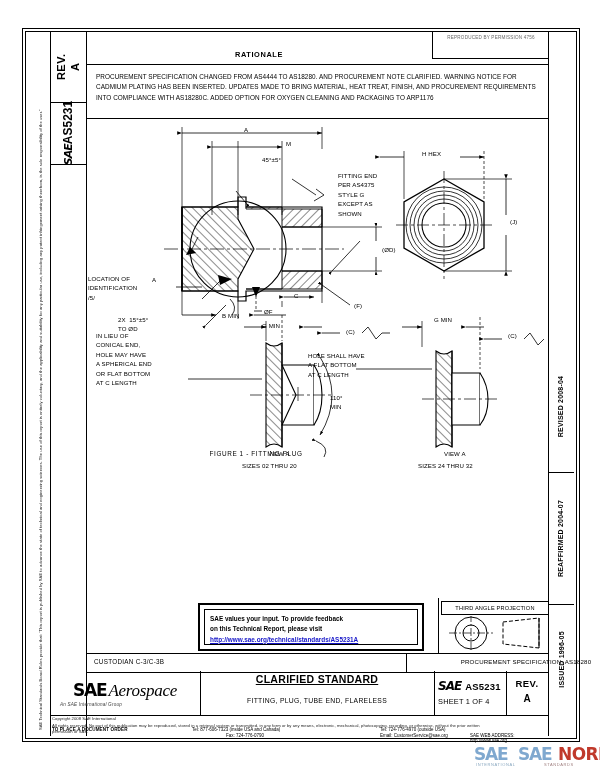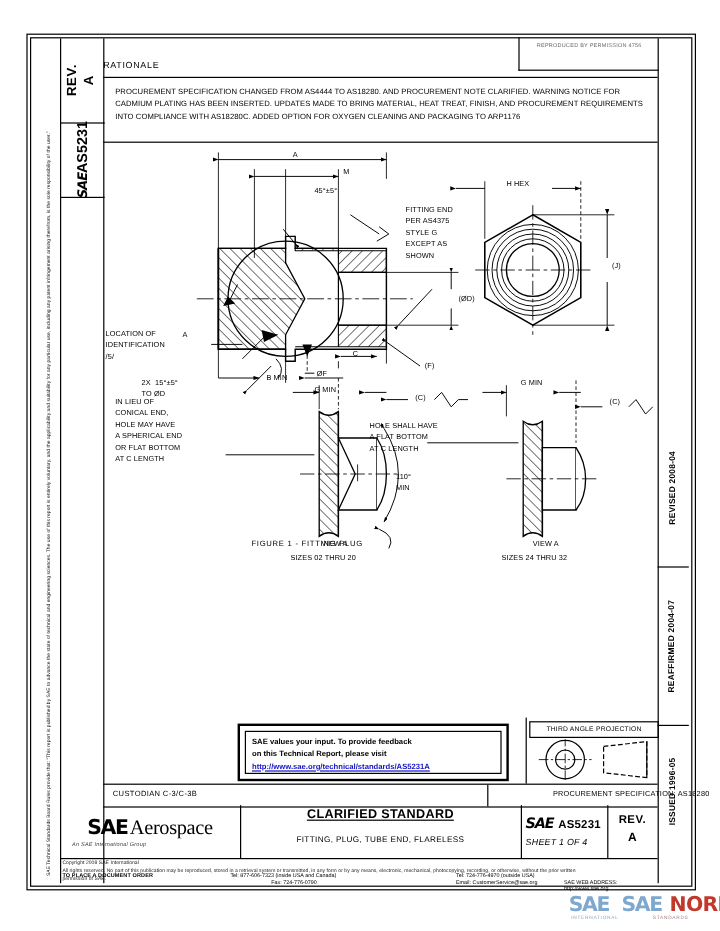--- a/index.html
+++ b/index.html
@@ -24,21 +24,21 @@
 
   
   .rstrip{position:absolute;left:548px;top:32px;width:26px;height:704px;border-left:1px solid #000;}
   .dcell{position:absolute;left:548px;width:26px;border-bottom:1px solid #000;}
   .dcell .lbl{position:absolute;left:0;top:0;width:100%;height:100%;display:flex;align-items:center;justify-content:center;}
   .dtxt{font-size:7px;font-weight:bold;white-space:nowrap;letter-spacing:.2px;}
 
   
   .hdr-stamp{position:absolute;left:432px;top:31px;width:116px;height:27px;border-left:1px solid #000;border-bottom:1px solid #000;}
   .stamp-txt{position:absolute;left:0;top:4px;width:100%;text-align:center;font-size:4.6px;color:#6a6a6a;line-height:1.5;letter-spacing:.2px;}
-  .rationale-title{position:absolute;left:86px;top:50px;width:346px;font-size:7.4px;font-weight:normal;letter-spacing:.6px;}
+  .rationale-title{position:absolute;left:86px;top:50px;width:346px;text-align:center;font-size:7.4px;font-weight:bold;letter-spacing:.6px;}
   .rationale-body{position:absolute;left:96px;top:72px;width:446px;font-size:6.4px;line-height:1.63;letter-spacing:.05px;}
   .hdr-rule{position:absolute;left:86px;top:64px;width:462px;height:1px;background:#000;}
   .hdr-rule2{position:absolute;left:86px;top:118px;width:462px;height:1px;background:#000;}
 
   
   .draw{position:absolute;left:86px;top:119px;width:462px;height:472px;}
   .dlabel{position:absolute;font-size:6.1px;line-height:1.55;letter-spacing:.1px;white-space:pre;}
   svg.dwg{position:absolute;left:0;top:0;width:462px;height:472px;}
 
   
@@ -52,29 +52,29 @@
   .custodian-row{position:absolute;left:86px;top:653px;width:462px;height:18px;border-top:1px solid #000;border-bottom:1px solid #000;}
   .cust-l{position:absolute;left:8px;top:4px;font-size:6.3px;letter-spacing:.3px;}
   .cust-div{position:absolute;left:320px;top:0;width:1px;height:18px;background:#000;}
   .cust-r{position:absolute;left:330px;top:4px;width:220px;text-align:center;font-size:6.1px;letter-spacing:.2px;}
 
   
   .tblock{position:absolute;left:50px;top:671px;width:498px;height:44px;border-bottom:1px solid #000;}
   .tb-logo{position:absolute;left:0;top:0;width:150px;height:44px;border-right:1px solid #000;display:flex;flex-direction:column;align-items:center;justify-content:center;}
   .logo-line{display:flex;align-items:baseline;}
   .logo-sae{font-family:"DejaVu Sans",sans-serif;font-weight:bold;font-size:17px;letter-spacing:-1.2px;}
-  .logo-aero{font-family:"Liberation Serif",serif;font-size:17px;letter-spacing:-.3px;margin-left:2px;}
+  .logo-aero{font-family:"Liberation Serif",serif;font-style:italic;font-size:17px;letter-spacing:-.3px;margin-left:2px;}
   .logo-sub{font-size:4.6px;font-style:italic;color:#444;margin-top:1px;letter-spacing:.2px;align-self:flex-start;margin-left:10px;}
   .tb-mid{position:absolute;left:150px;top:0;width:234px;height:44px;border-right:1px solid #000;}
   .tb-mid-t{position:absolute;left:0;top:2px;width:100%;text-align:center;font-size:10.5px;font-weight:bold;letter-spacing:.3px;text-decoration:underline;}
   .tb-mid-s{position:absolute;left:0;top:26px;width:100%;text-align:center;font-size:6.8px;letter-spacing:.3px;}
   .tb-no{position:absolute;left:384px;top:0;width:72px;height:44px;border-right:1px solid #000;}
   .tb-no-1{position:absolute;left:4px;top:8px;display:flex;align-items:baseline;}
   .tb-no-1 .n{font-size:9.5px;font-weight:bold;letter-spacing:.2px;margin-left:4px;}
-  .tb-no-2{position:absolute;left:4px;top:26px;font-size:7.4px;letter-spacing:.2px;font-style:italic;}
+  .tb-no-2{position:absolute;left:4px;top:26px;font-size:7.4px;letter-spacing:.2px;}
   .tb-rev{position:absolute;left:456px;top:0;width:42px;height:44px;text-align:center;}
   .tb-rev-1{margin-top:7px;font-size:9.5px;font-weight:bold;letter-spacing:.4px;}
   .tb-rev-2{margin-top:4px;font-size:10px;font-weight:bold;}
 
   
   .foot{position:absolute;left:50px;top:716px;width:498px;height:22px;}
   .cpy{position:absolute;left:2px;top:0;font-size:4.2px;line-height:1.55;color:#1d1d1d;width:430px;letter-spacing:.05px;}
   .ord{position:absolute;left:2px;top:11px;font-size:4.6px;font-weight:bold;letter-spacing:.1px;}
   .tel1{position:absolute;left:142px;top:11px;font-size:4.5px;}
   .fax1{position:absolute;left:176px;top:17px;font-size:4.5px;}

